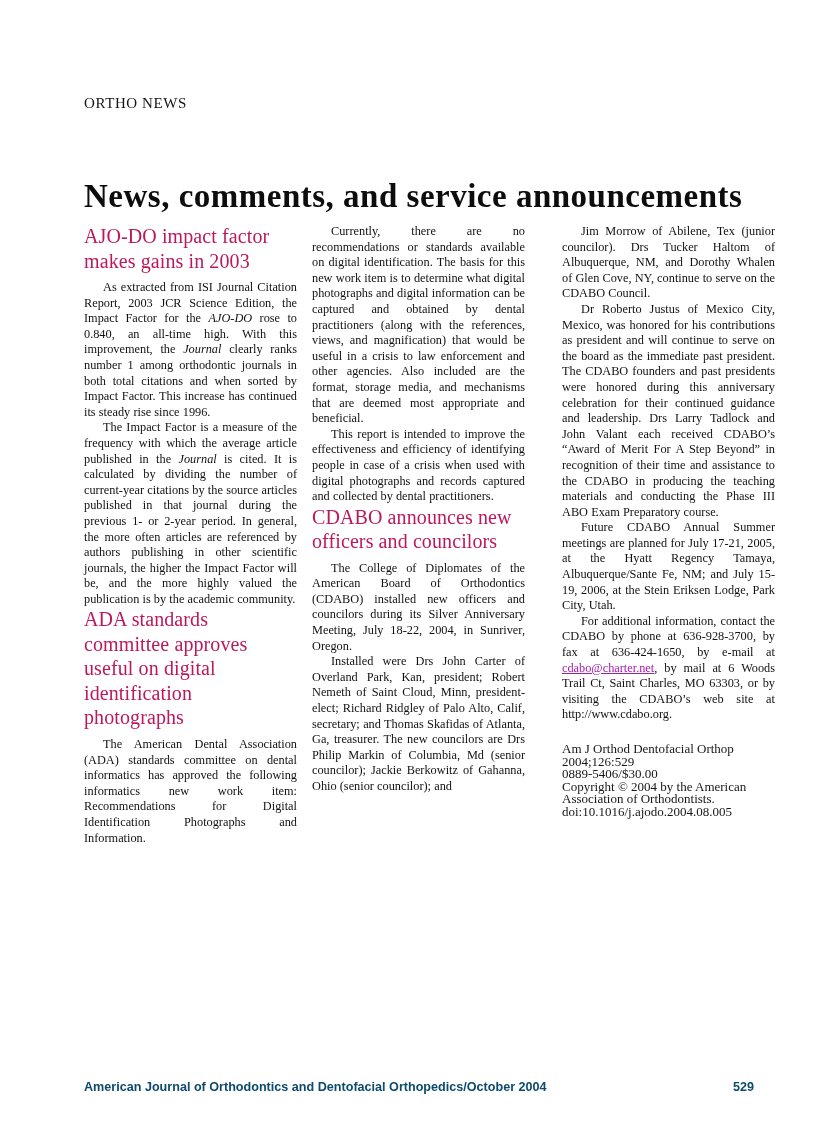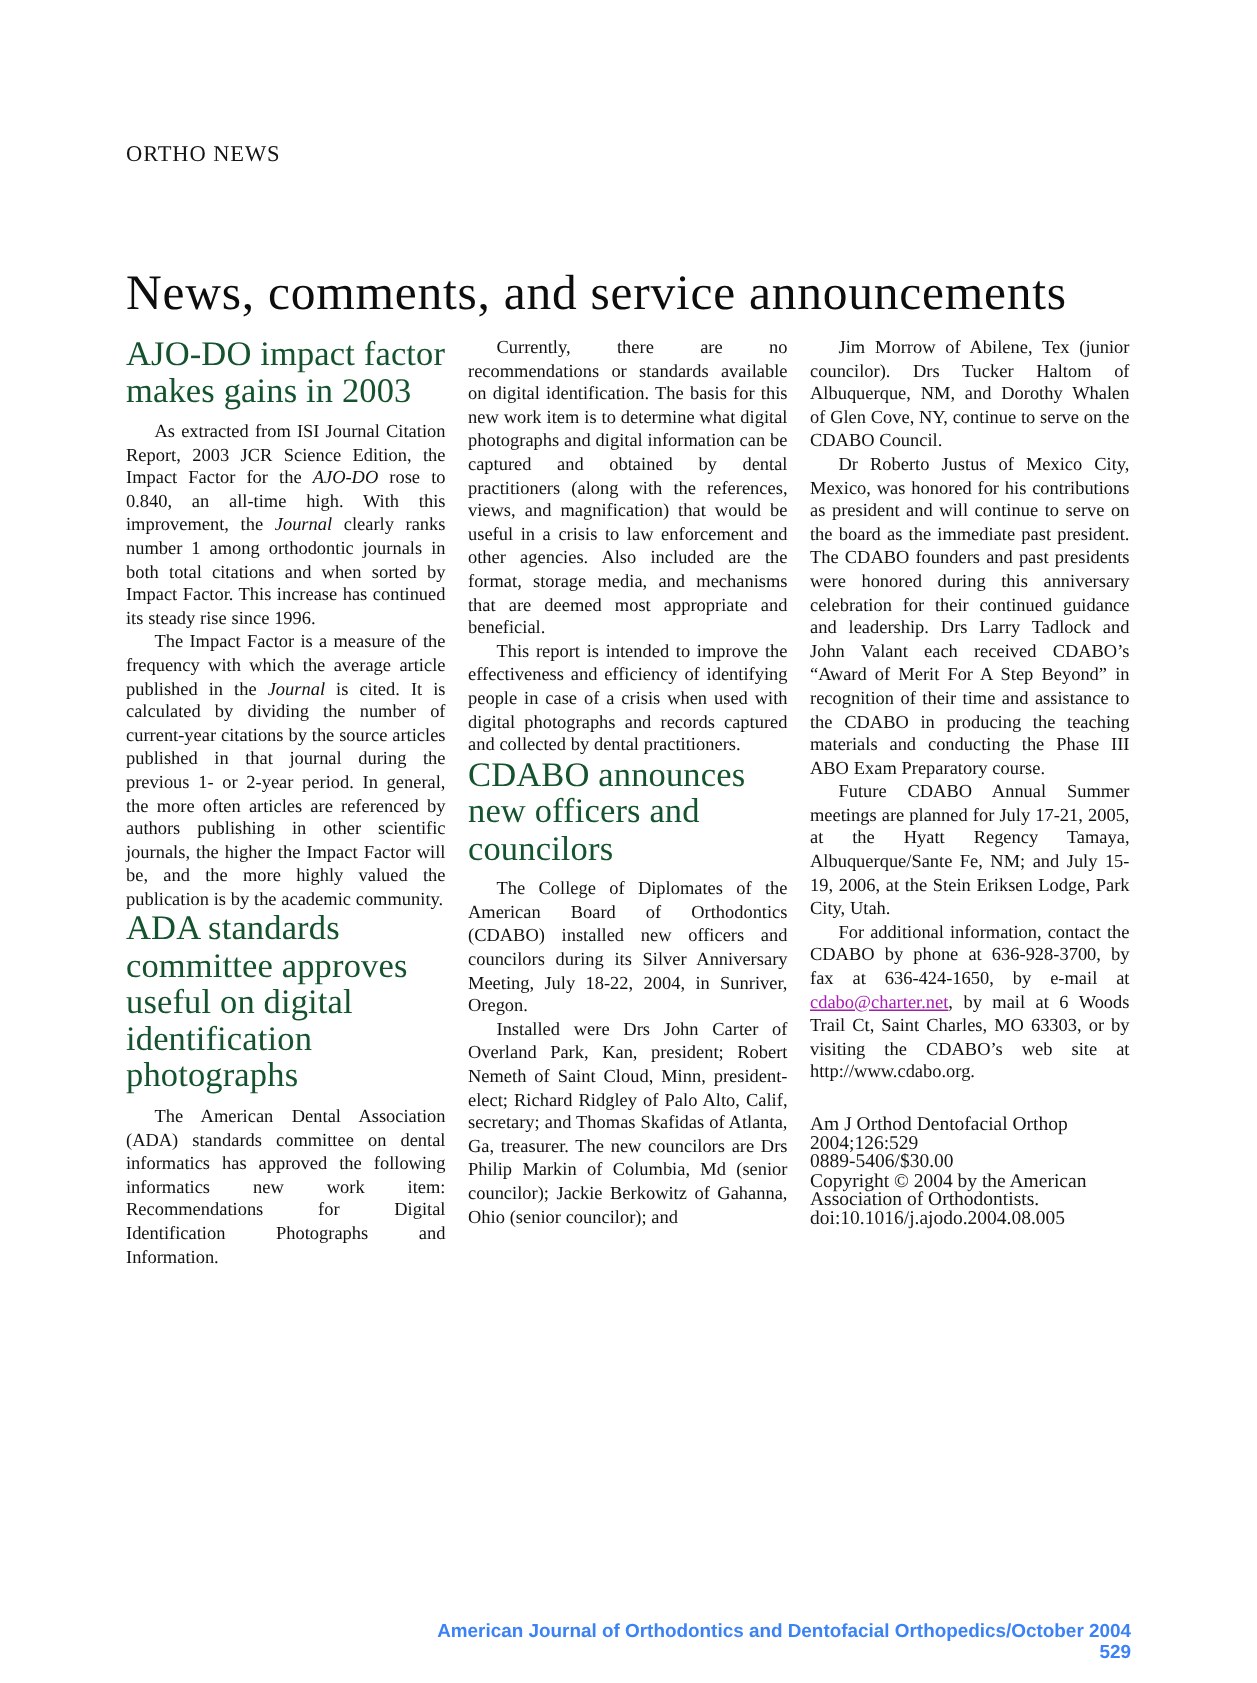--- a/index.html
+++ b/index.html
@@ -31,47 +31,47 @@
     letter-spacing: 0.6px;
     color: #141414;
     line-height: 18px;
   }
   .article-title {
     position: absolute;
     left: 84px;
     top: 118px;
     width: 690px;
     font-size: 33px;
-    font-weight: normal;
+    font-weight: bold;
     letter-spacing: 0.5px;
     line-height: 40px;
     color: #0d0d0d;
     white-space: nowrap;
   }
   .columns {
     position: absolute;
     left: 84px;
     top: 188px;
     width: 670px;
   }
   .col {
     position: absolute;
     top: 0;
     width: 213px;
   }
   .col-1 { left: 0px; }
   .col-2 { left: 228px; }
-  .col-3 { left: 456px; }
+  .col-3 { left: 478px; }
 
   h2.sec {
-    font-size: 23px;
+    font-size: 20px;
     font-weight: normal;
     line-height: 24.5px;
     margin: 0 0 7px 0;
-    color: #14532d;
+    color: #be185d;
     letter-spacing: 0.1px;
   }
   .sec-gap { margin-top: 26px; }
 
   p.body {
     margin: 0;
     font-size: 12.3px;
     line-height: 15.6px;
     text-align: justify;
     text-indent: 19px;
@@ -96,25 +96,24 @@
   .citation div { white-space: normal; }
 
   .footer {
     position: absolute;
     left: 84px;
     top: 1044px;
     width: 670px;
     font-family: "Liberation Sans", "DejaVu Sans", sans-serif;
     font-size: 12.6px;
     font-weight: bold;
-    color: #3b82f6;
+    color: #0c4a6e;
     display: flex;
     justify-content: space-between;
-    align-items: flex-end;
-    flex-direction: column;
+    align-items: center;
   }
   .footer .pageno { font-size: 12.6px; }
 </style>
 </head>
 <body>
 
 <div class="page">
 
   <div class="running-head">ORTHO NEWS</div>
 

